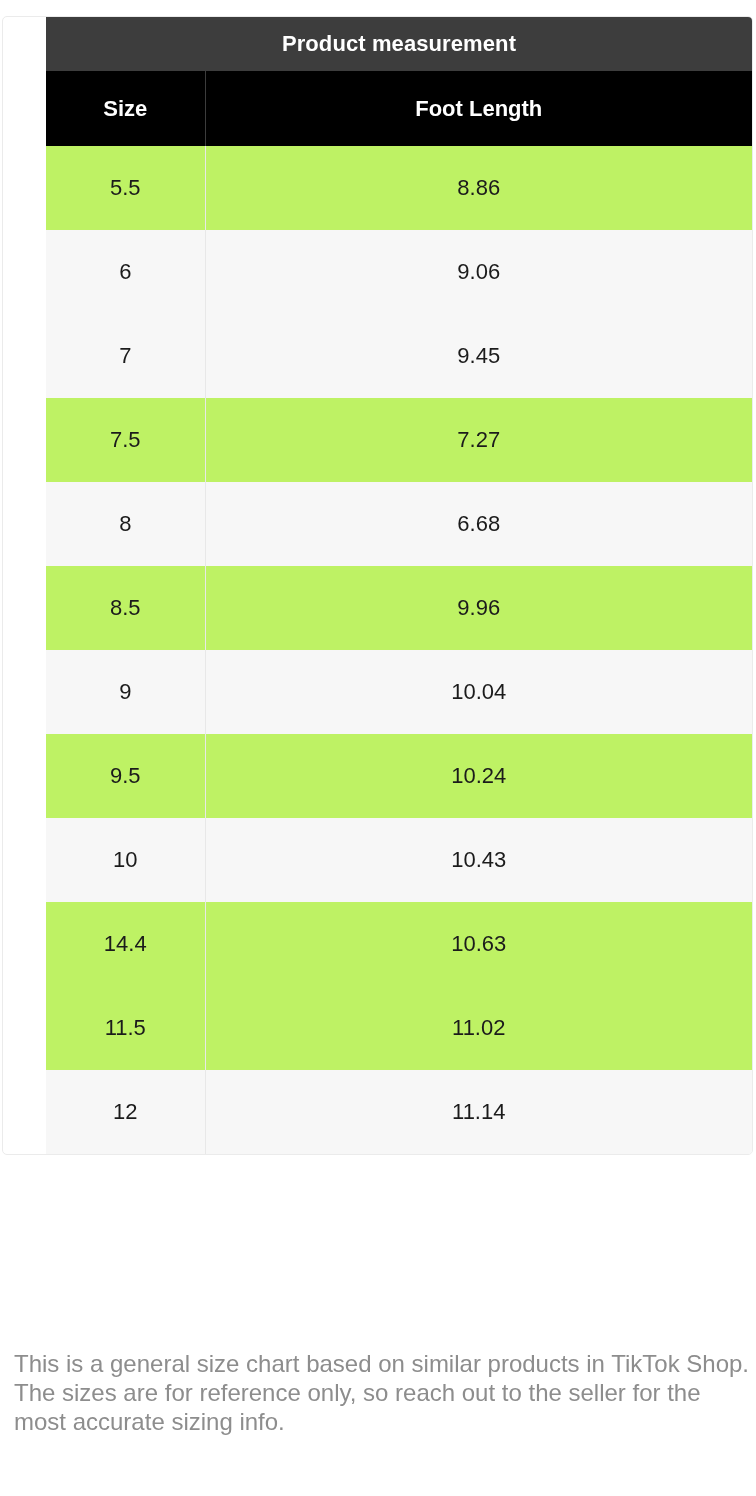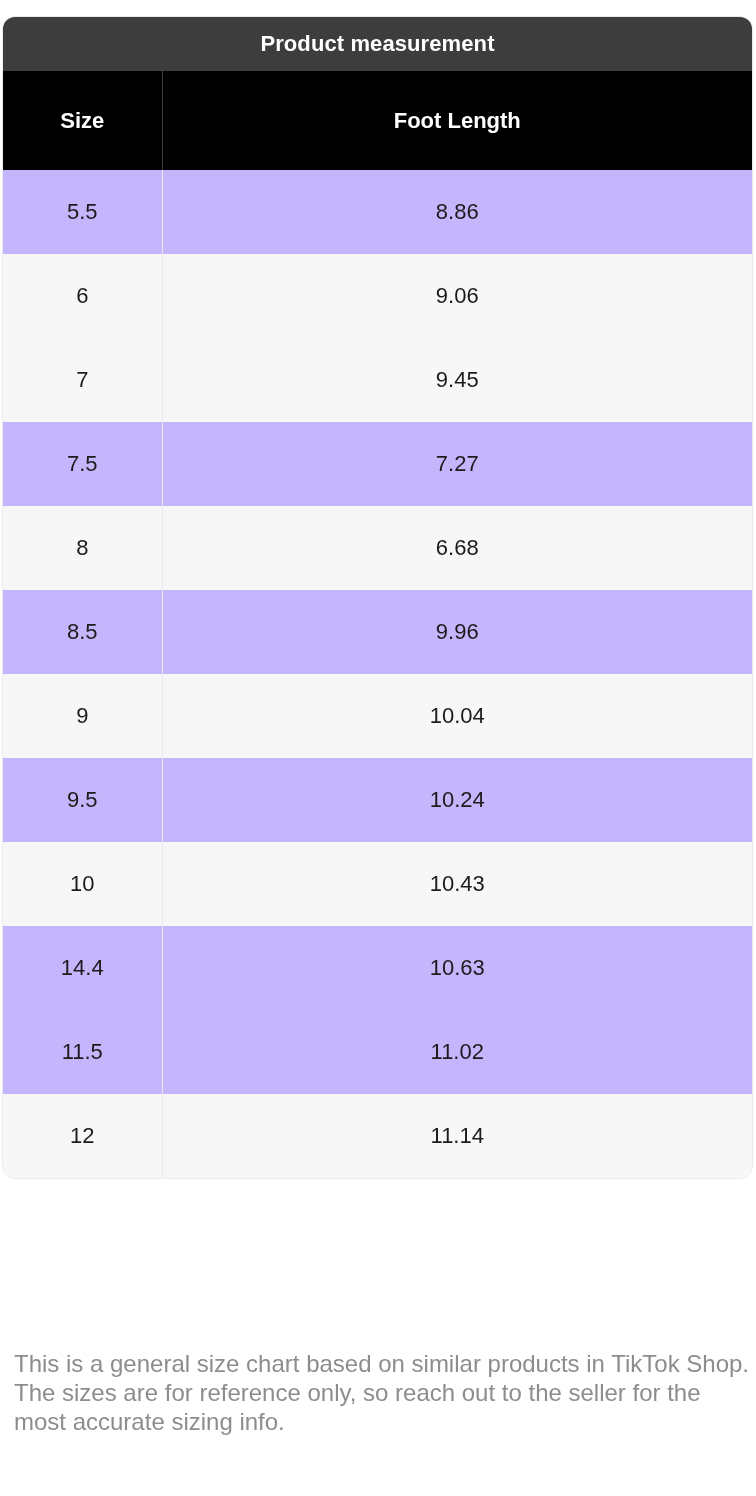--- a/index.html
+++ b/index.html
@@ -24,23 +24,24 @@
   }
 
   
   .chart-card {
     position: absolute;
     left: 2px;
     top: 16px;
     width: 751px;
     box-sizing: border-box;
     border: 1px solid #ebebeb;
-    border-radius: 13px;
+    border-radius: 5px;
     overflow: hidden;
     background: #ffffff;
+    padding-left: 43px;
   }
 
   .chart-title-bar {
     height: 54px;
     background: #3d3d3d;
     display: flex;
     align-items: center;
     justify-content: center;
   }
   .chart-title-text {
@@ -58,39 +59,39 @@
   }
 
   .chart-table col.col-size   { width: 159px; }
   .chart-table col.col-value  { width: auto; }
 
   .chart-table thead th {
     background: #000000;
     color: #ffffff;
     font-size: 22px;
     font-weight: bold;
-    height: 99px;
+    height: 75px;
     text-align: center;
     vertical-align: middle;
     padding: 0;
     border: none;
   }
   .chart-table thead th.th-size {
     border-right: 1px solid #3c3c3c;
   }
 
   .chart-table tbody td {
     height: 84px;
     text-align: center;
     vertical-align: middle;
     font-size: 22px;
     color: #1b1b1b;
     padding: 0;
     border: none;
-    background: #c4b5fd;
+    background: #bef264;
   }
   .chart-table tbody td.td-size {
     border-right: 1px solid #e8e8e8;
   }
   .chart-table tbody tr.alt td {
     background: #f7f7f7;
   }
 
   
   .chart-note {

